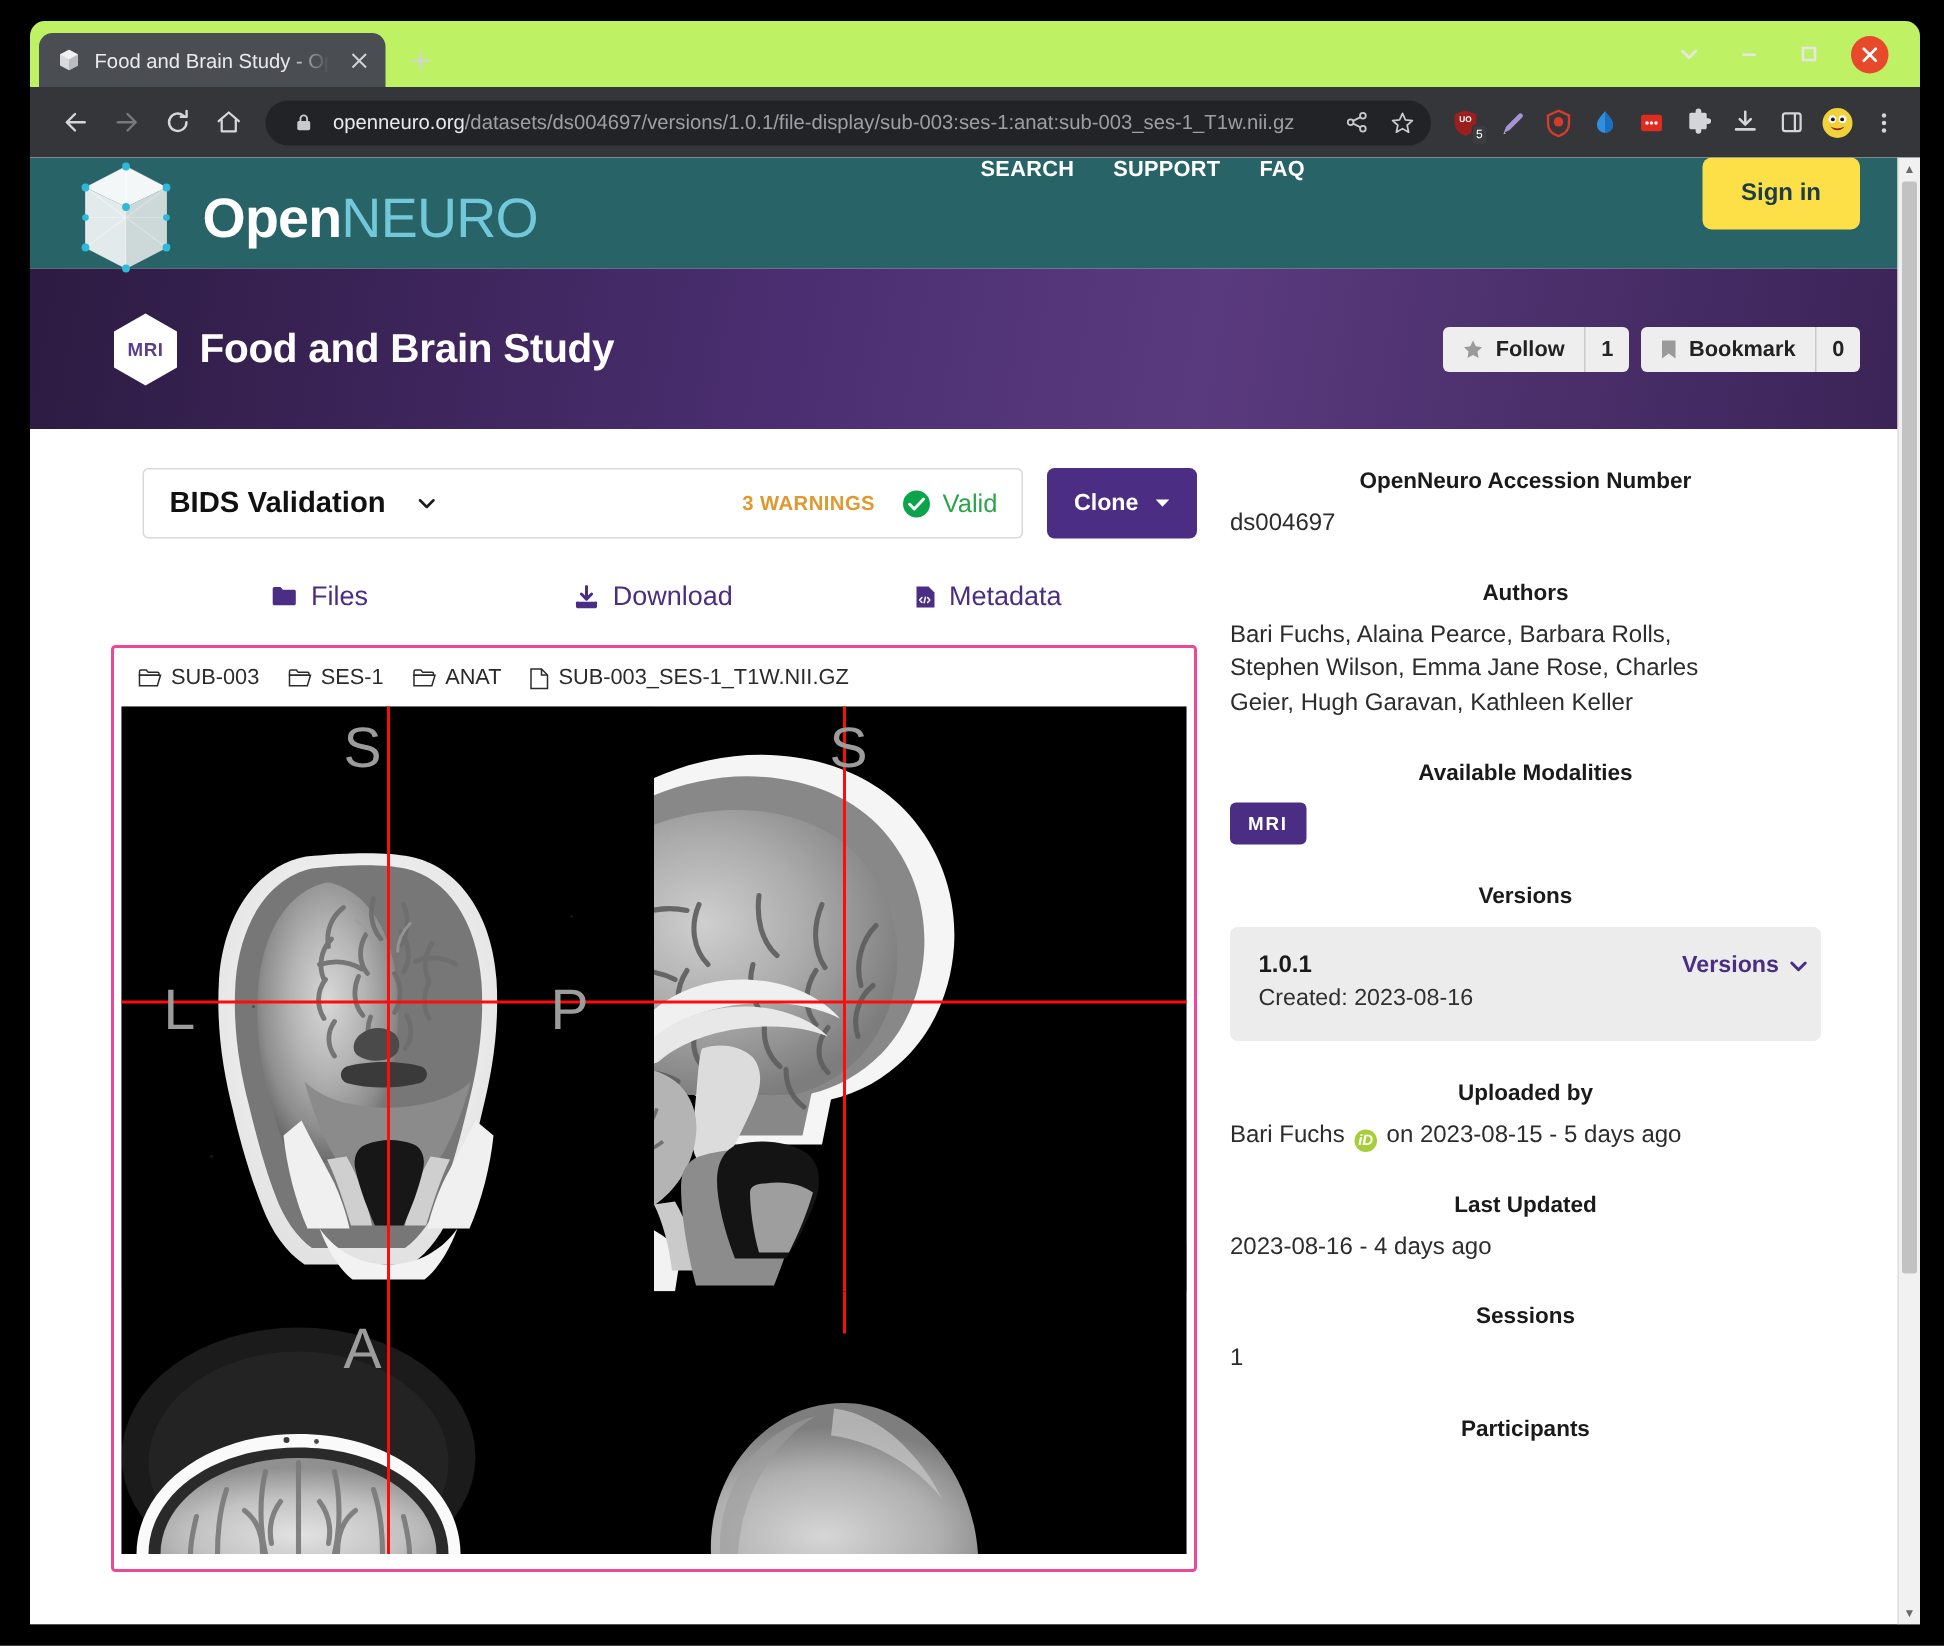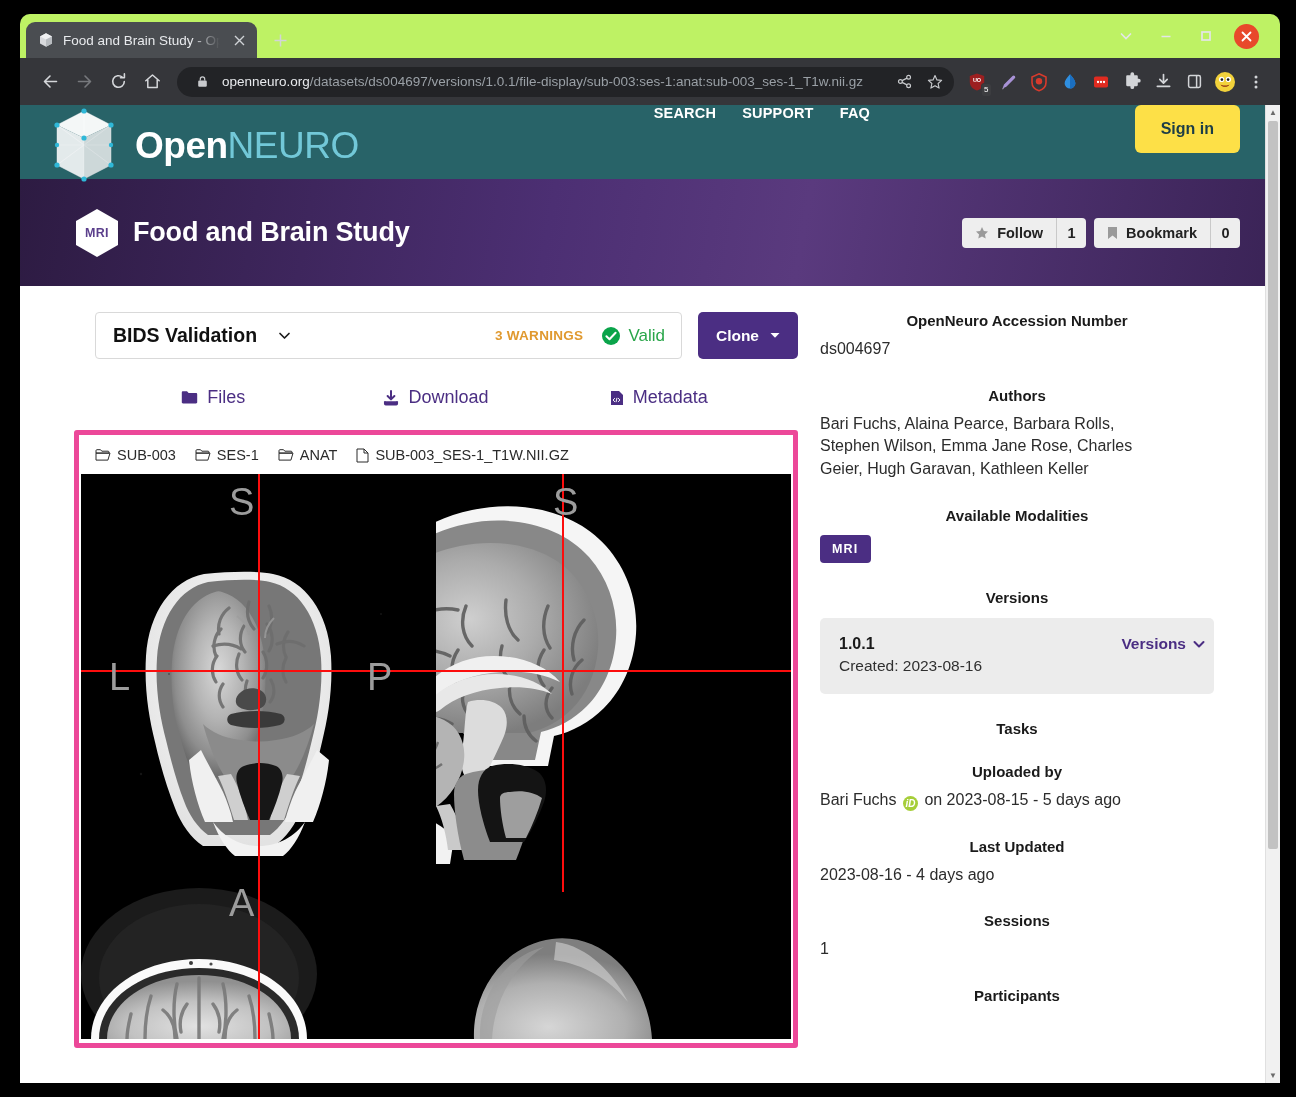--- a/index.html
+++ b/index.html
@@ -255,21 +255,21 @@
     flex: 1 1 0;
     display: flex; align-items: center; justify-content: center;
     gap: 9px;
     color: #4b2e83;
     font-size: 18px;
     cursor: pointer;
   }
 
   .file-panel {
     margin-top: 22px;
-    border: 5px solid #ec4899;
+    border: 2px solid #ec4899;
     border-radius: 3px;
     height: 618px;
     overflow: hidden;
   }
   .crumbs {
     display: flex; align-items: center;
     gap: 19px;
     padding: 12px 0 11px 16px;
     font-size: 14.5px;
     color: #2b2b2b;
@@ -892,21 +892,20 @@
           <div class="vlink">
             <span>Versions</span>
             <span>
               <svg width="14" height="14" viewBox="0 0 14 14">
                   <path d="M2.5 5 7 9.5 11.5 5" stroke="#4b2e83" stroke-width="2" fill="none" stroke-linecap="round" stroke-linejoin="round"></path>
                 </svg>
             </span>
           </div>
         </div>
 
-        <div class="sb-h">Tasks</div>
 
         <div class="sb-h">Uploaded by</div>
         <div class="sb-p">
           <span>Bari Fuchs</span>
           <span class="orcid">iD</span>
           <span>on 2023-08-15 - 5 days ago</span>
         </div>
 
         <div class="sb-h">Last Updated</div>
         <div class="sb-p">2023-08-16 - 4 days ago</div>

